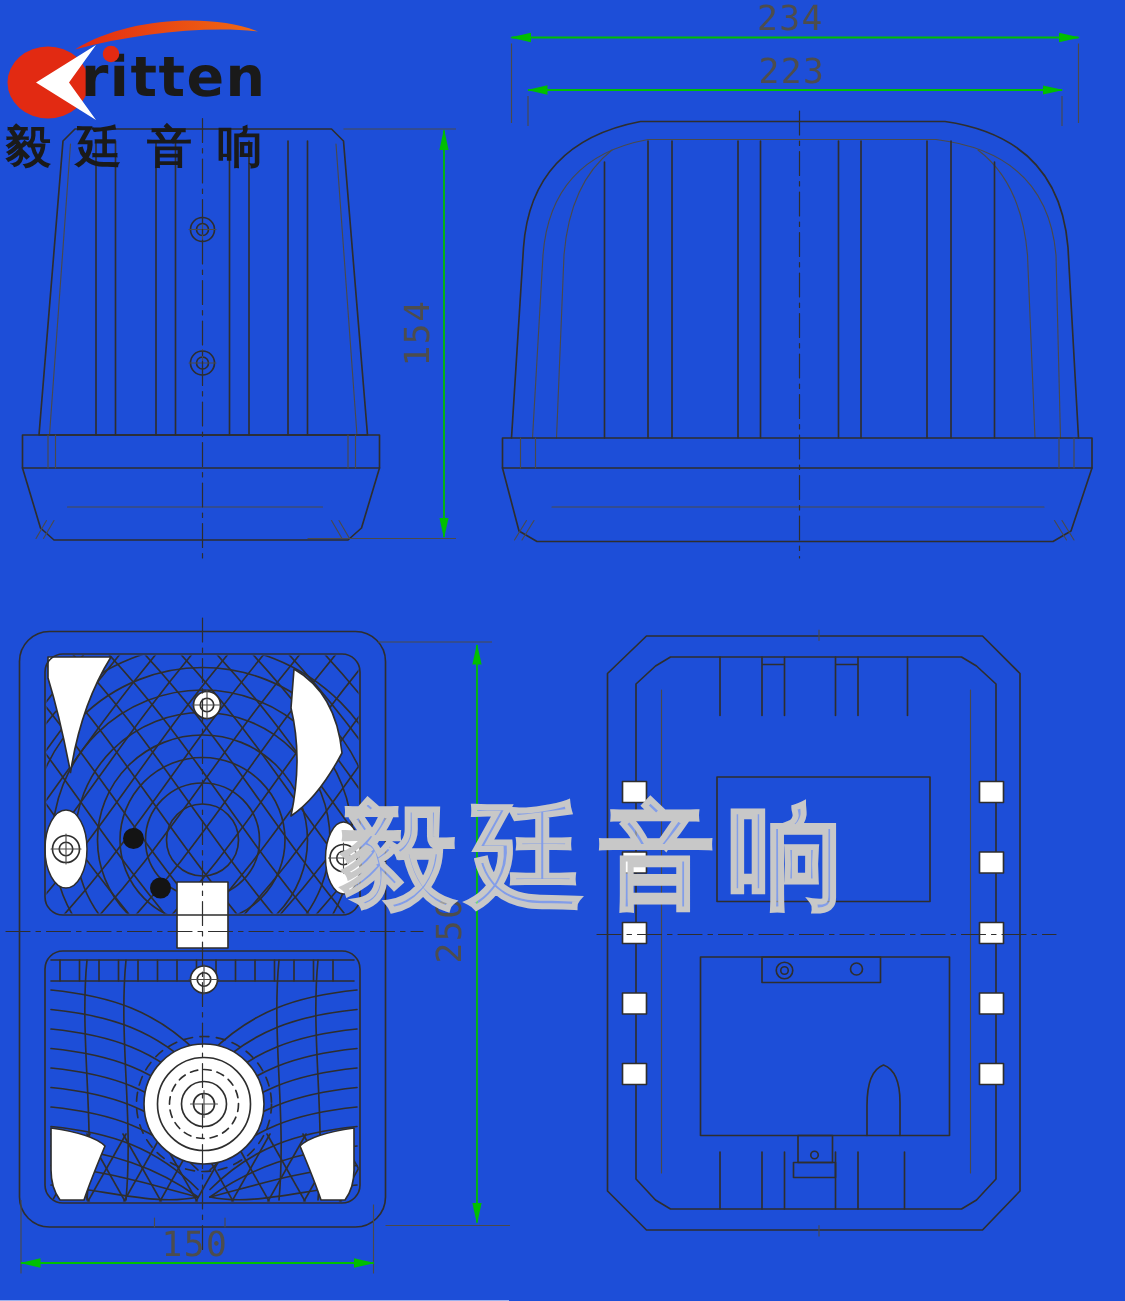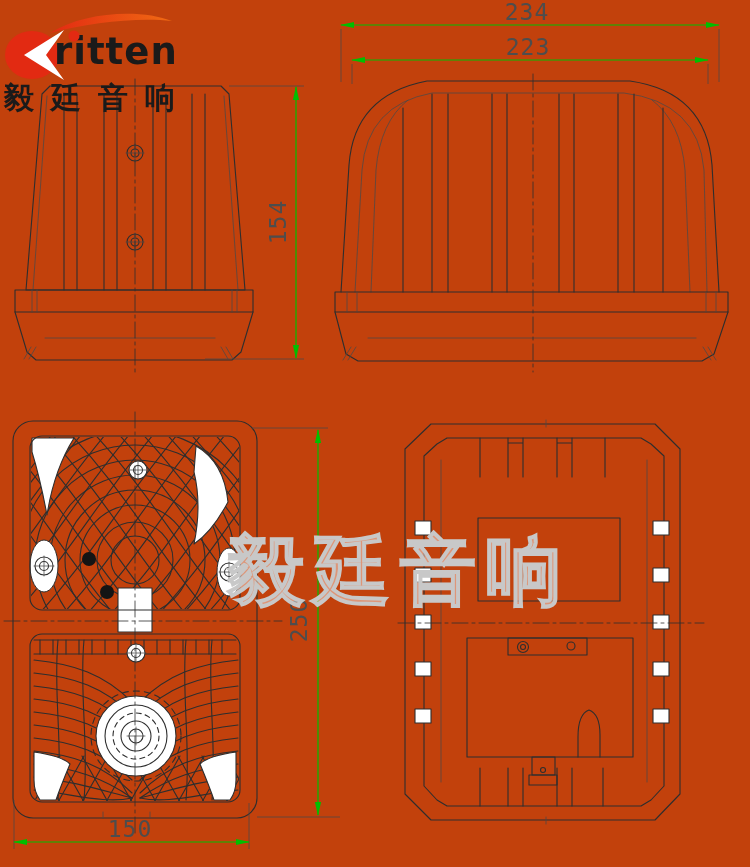--- a/index.html
+++ b/index.html
@@ -1,16 +1,16 @@
 <!DOCTYPE html>
 <html style="--dimension_green: #00bf00; --line_dark: #2e2e2e; --ext_line: #4a4a4a; --dim_text: #4d4d4d; --brand_red: #e22a12; --brand_orange: #f06a13; --watermark_gray: #c8c8c8; --logo_text_black: #1a1a1a;"><head>
 <meta charset="utf-8">
 <style>
   html,body{margin:0;padding:0;background:#fff;}
-  .stage{position:relative;width:750px;height:867px;background:#c2410c;overflow:hidden;
+  .stage{position:relative;width:750px;height:867px;background:#1d4ed8;overflow:hidden;
          font-family:"DejaVu Sans",sans-serif;}
   svg{display:block;}
   #drawing{position:absolute;left:0;top:0;}
   
   .ln path,.ln line,.ln circle,.ln rect,.ln polyline{fill:none;stroke:var(--line_dark);stroke-width:1.1;stroke-linejoin:round;stroke-linecap:round;}
   .thin{stroke:var(--ext_line)!important;stroke-width:0.75!important;}
   .cl{stroke:var(--line_dark)!important;stroke-width:0.8!important;stroke-dasharray:16 4 3 4;}
   .lat{stroke:var(--line_dark);stroke-width:0.85;fill:none;}
   .whitefill{fill:#ffffff!important;}
   .blackfill{fill:#141414!important;stroke:none!important;}

